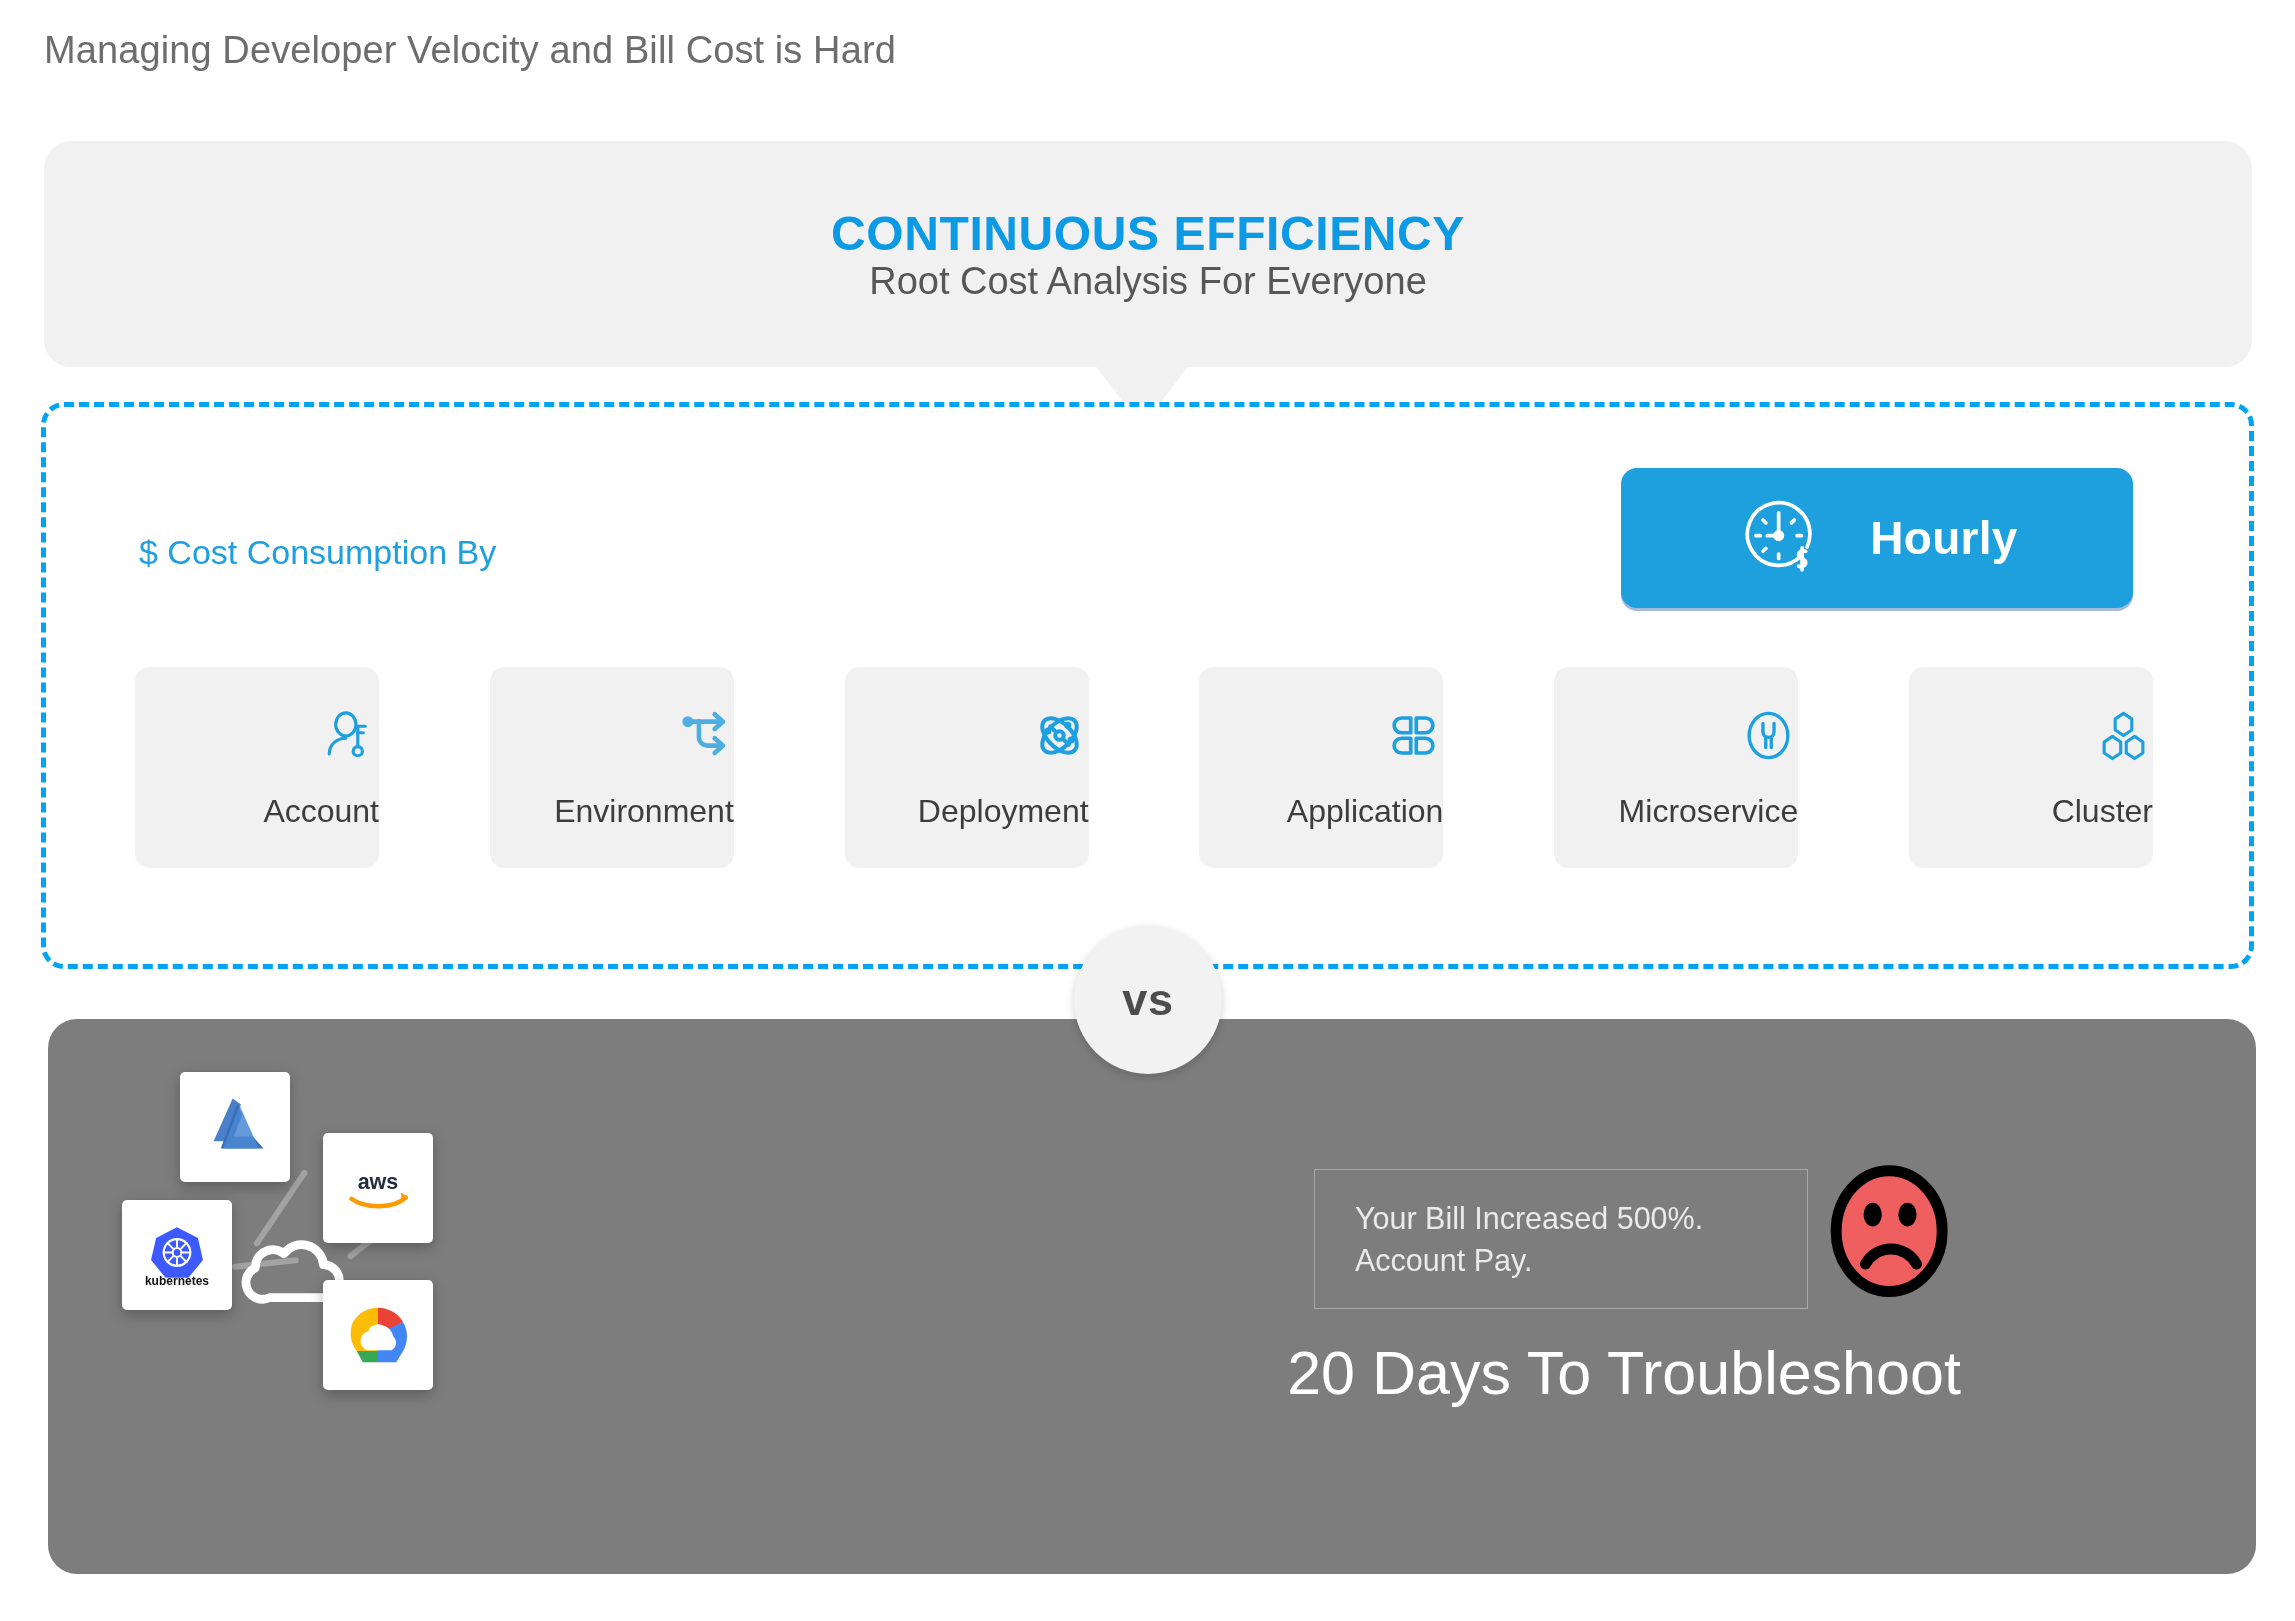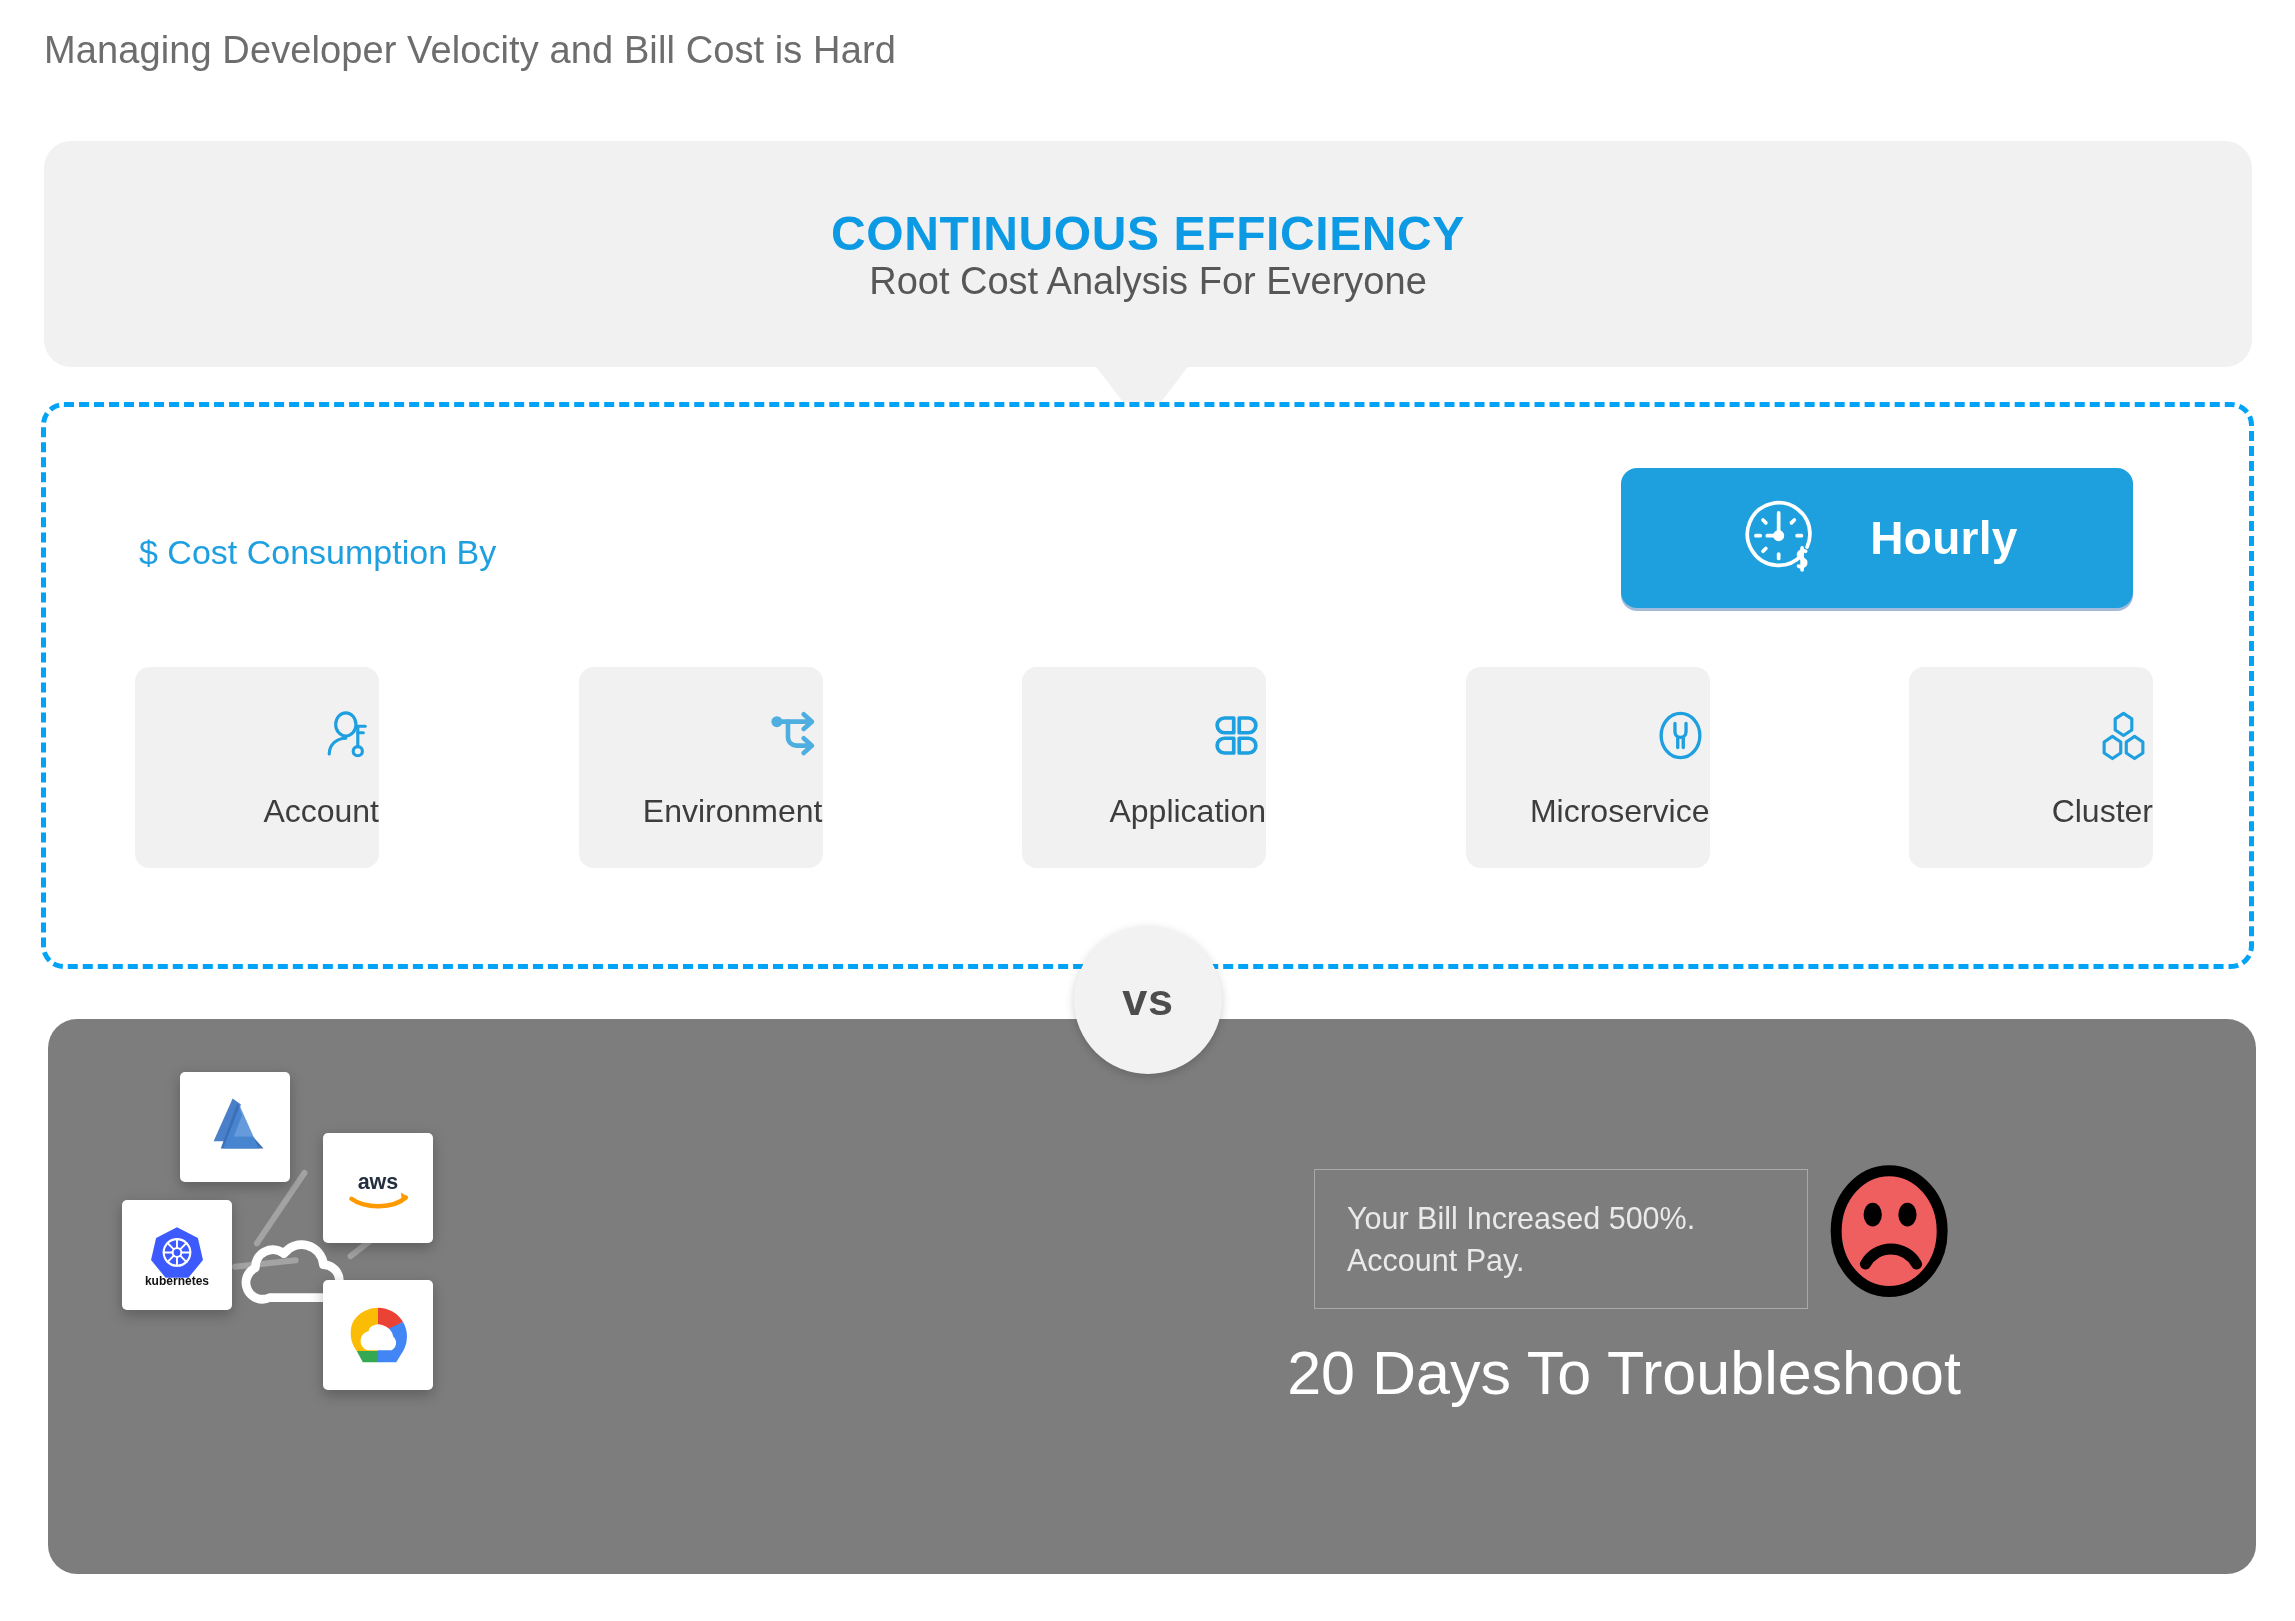--- a/index.html
+++ b/index.html
@@ -213,21 +213,21 @@
   .bill-box {
     position: absolute;
     left: 1314px;
     top: 1169px;
     width: 494px;
     height: 140px;
     border: 1.8px solid #a9a9a9;
     display: flex;
     flex-direction: column;
     justify-content: center;
-    padding-left: 32px;
+    padding-left: 40px;
   }
   .bill-line {
     font-size: 30.5px;
     color: #eaeaea;
     font-weight: 400;
     line-height: 1.38;
     white-space: nowrap;
   }
   .sad-face { position: absolute; left: 1827px; top: 1158px; width: 128px; height: 146px; }
 
@@ -303,20 +303,35 @@
           <circle cx="14" cy="17" r="6" fill="#4eaee0" stroke="none"></circle>
           <line x1="18" y1="17" x2="50" y2="17"></line>
           <polyline points="43,9 52,17 43,25"></polyline>
           <path d="M26 17v17a9 9 0 0 0 9 9h15"></path>
           <polyline points="43,35 52,43 43,51"></polyline>
         </svg>
       </span>
       <span class="card-label">Environment</span>
     </div>
 
+    <div class="card">
+      <span>
+        <svg class="card-icon" viewBox="0 0 64 64" fill="none" stroke="#1d9fe0" stroke-width="4.4" stroke-linecap="round" stroke-linejoin="round">
+          <ellipse cx="32" cy="32" rx="13" ry="23" transform="rotate(45 32 32)"></ellipse>
+          <ellipse cx="32" cy="32" rx="13" ry="23" transform="rotate(-45 32 32)"></ellipse>
+          <circle cx="32" cy="32" r="4.6"></circle>
+          <line x1="22" y1="22" x2="28" y2="28"></line>
+          <line x1="42" y1="42" x2="36" y2="36"></line>
+          <circle cx="19.5" cy="27" r="3.8" fill="#1d9fe0" stroke="none"></circle>
+          <circle cx="44.5" cy="37" r="3.8" fill="#1d9fe0" stroke="none"></circle>
+          <circle cx="41" cy="21" r="3.8" fill="#1d9fe0" stroke="none"></circle>
+        </svg>
+      </span>
+      <span class="card-label">Deployment</span>
+    </div>
 
     <div class="card">
       <span>
         <svg class="card-icon" viewBox="0 0 64 64" fill="none" stroke="#1d9fe0" stroke-width="4" stroke-linecap="round" stroke-linejoin="round">
           <path d="M29 29H19a8 8 0 0 1 0-16h10z"></path>
           <path d="M35 29h10a8 8 0 0 0 0-16H35z"></path>
           <path d="M29 35H19a8 8 0 0 0 0 16h10z"></path>
           <path d="M35 35h10a8 8 0 0 1 0 16H35z"></path>
         </svg>
       </span>

